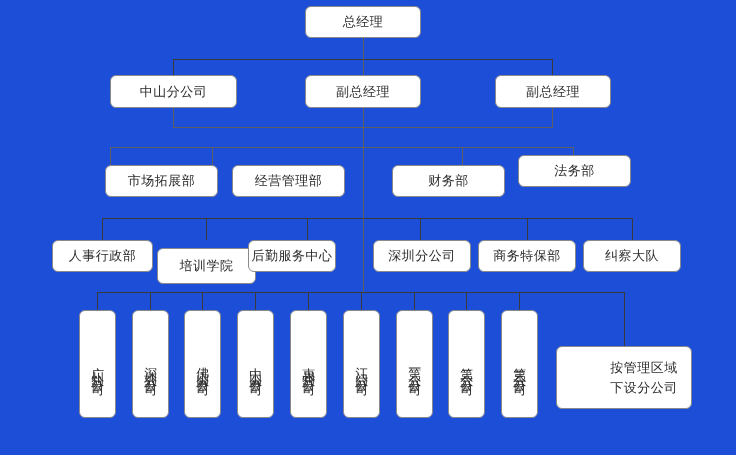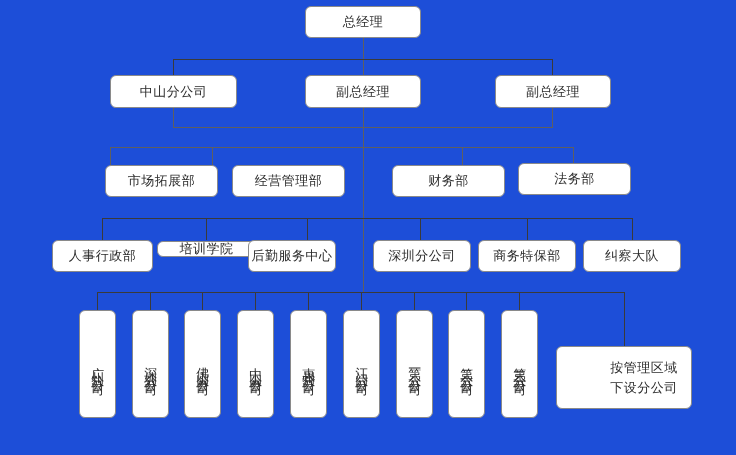--- a/index.html
+++ b/index.html
@@ -95,24 +95,24 @@
 
   <div class="node" style="left:305px; top:6px; width:116px; height:32px;">总经理</div>
 
   <div class="node" style="left:110px; top:75px; width:127px; height:33px;">中山分公司</div>
   <div class="node" style="left:305px; top:75px; width:116px; height:33px;">副总经理</div>
   <div class="node" style="left:495px; top:75px; width:116px; height:33px;">副总经理</div>
 
   <div class="node" style="left:105px; top:165px; width:113px; height:32px;">市场拓展部</div>
   <div class="node" style="left:232px; top:165px; width:113px; height:32px;text-align:right;">经营管理部</div>
   <div class="node" style="left:392px; top:165px; width:113px; height:32px;">财务部</div>
-  <div class="node" style="left:518px; top:163px; width:113px; height:32px;">法务部</div>
+  <div class="node" style="left:518px; top:155px; width:113px; height:32px;">法务部</div>
 
   <div class="node" style="left:52px; top:240px; width:101px; height:32px;">人事行政部</div>
-  <div class="node" style="left:157px; top:241px; width:99px; height:16px;">培训学院</div>
+  <div class="node" style="left:157px; top:248px; width:99px; height:36px;">培训学院</div>
   <div class="node" style="left:248px; top:240px; width:88px; height:32px;">后勤服务中心</div>
   <div class="node" style="left:373px; top:240px; width:98px; height:32px;">深圳分公司</div>
   <div class="node" style="left:478px; top:240px; width:98px; height:32px;">商务特保部</div>
   <div class="node" style="left:583px; top:240px; width:98px; height:32px;">纠察大队</div>
 
   <div class="node vertical" style="left:79px; top:310px; width:37px; height:108px;">广州分公司</div>
   <div class="node vertical" style="left:132px; top:310px; width:37px; height:108px;">深圳分公司</div>
   <div class="node vertical" style="left:184px; top:310px; width:37px; height:108px;">佛山分公司</div>
   <div class="node vertical" style="left:237px; top:310px; width:37px; height:108px;">中山分公司</div>
   <div class="node vertical" style="left:290px; top:310px; width:37px; height:108px;">惠州分公司</div>

